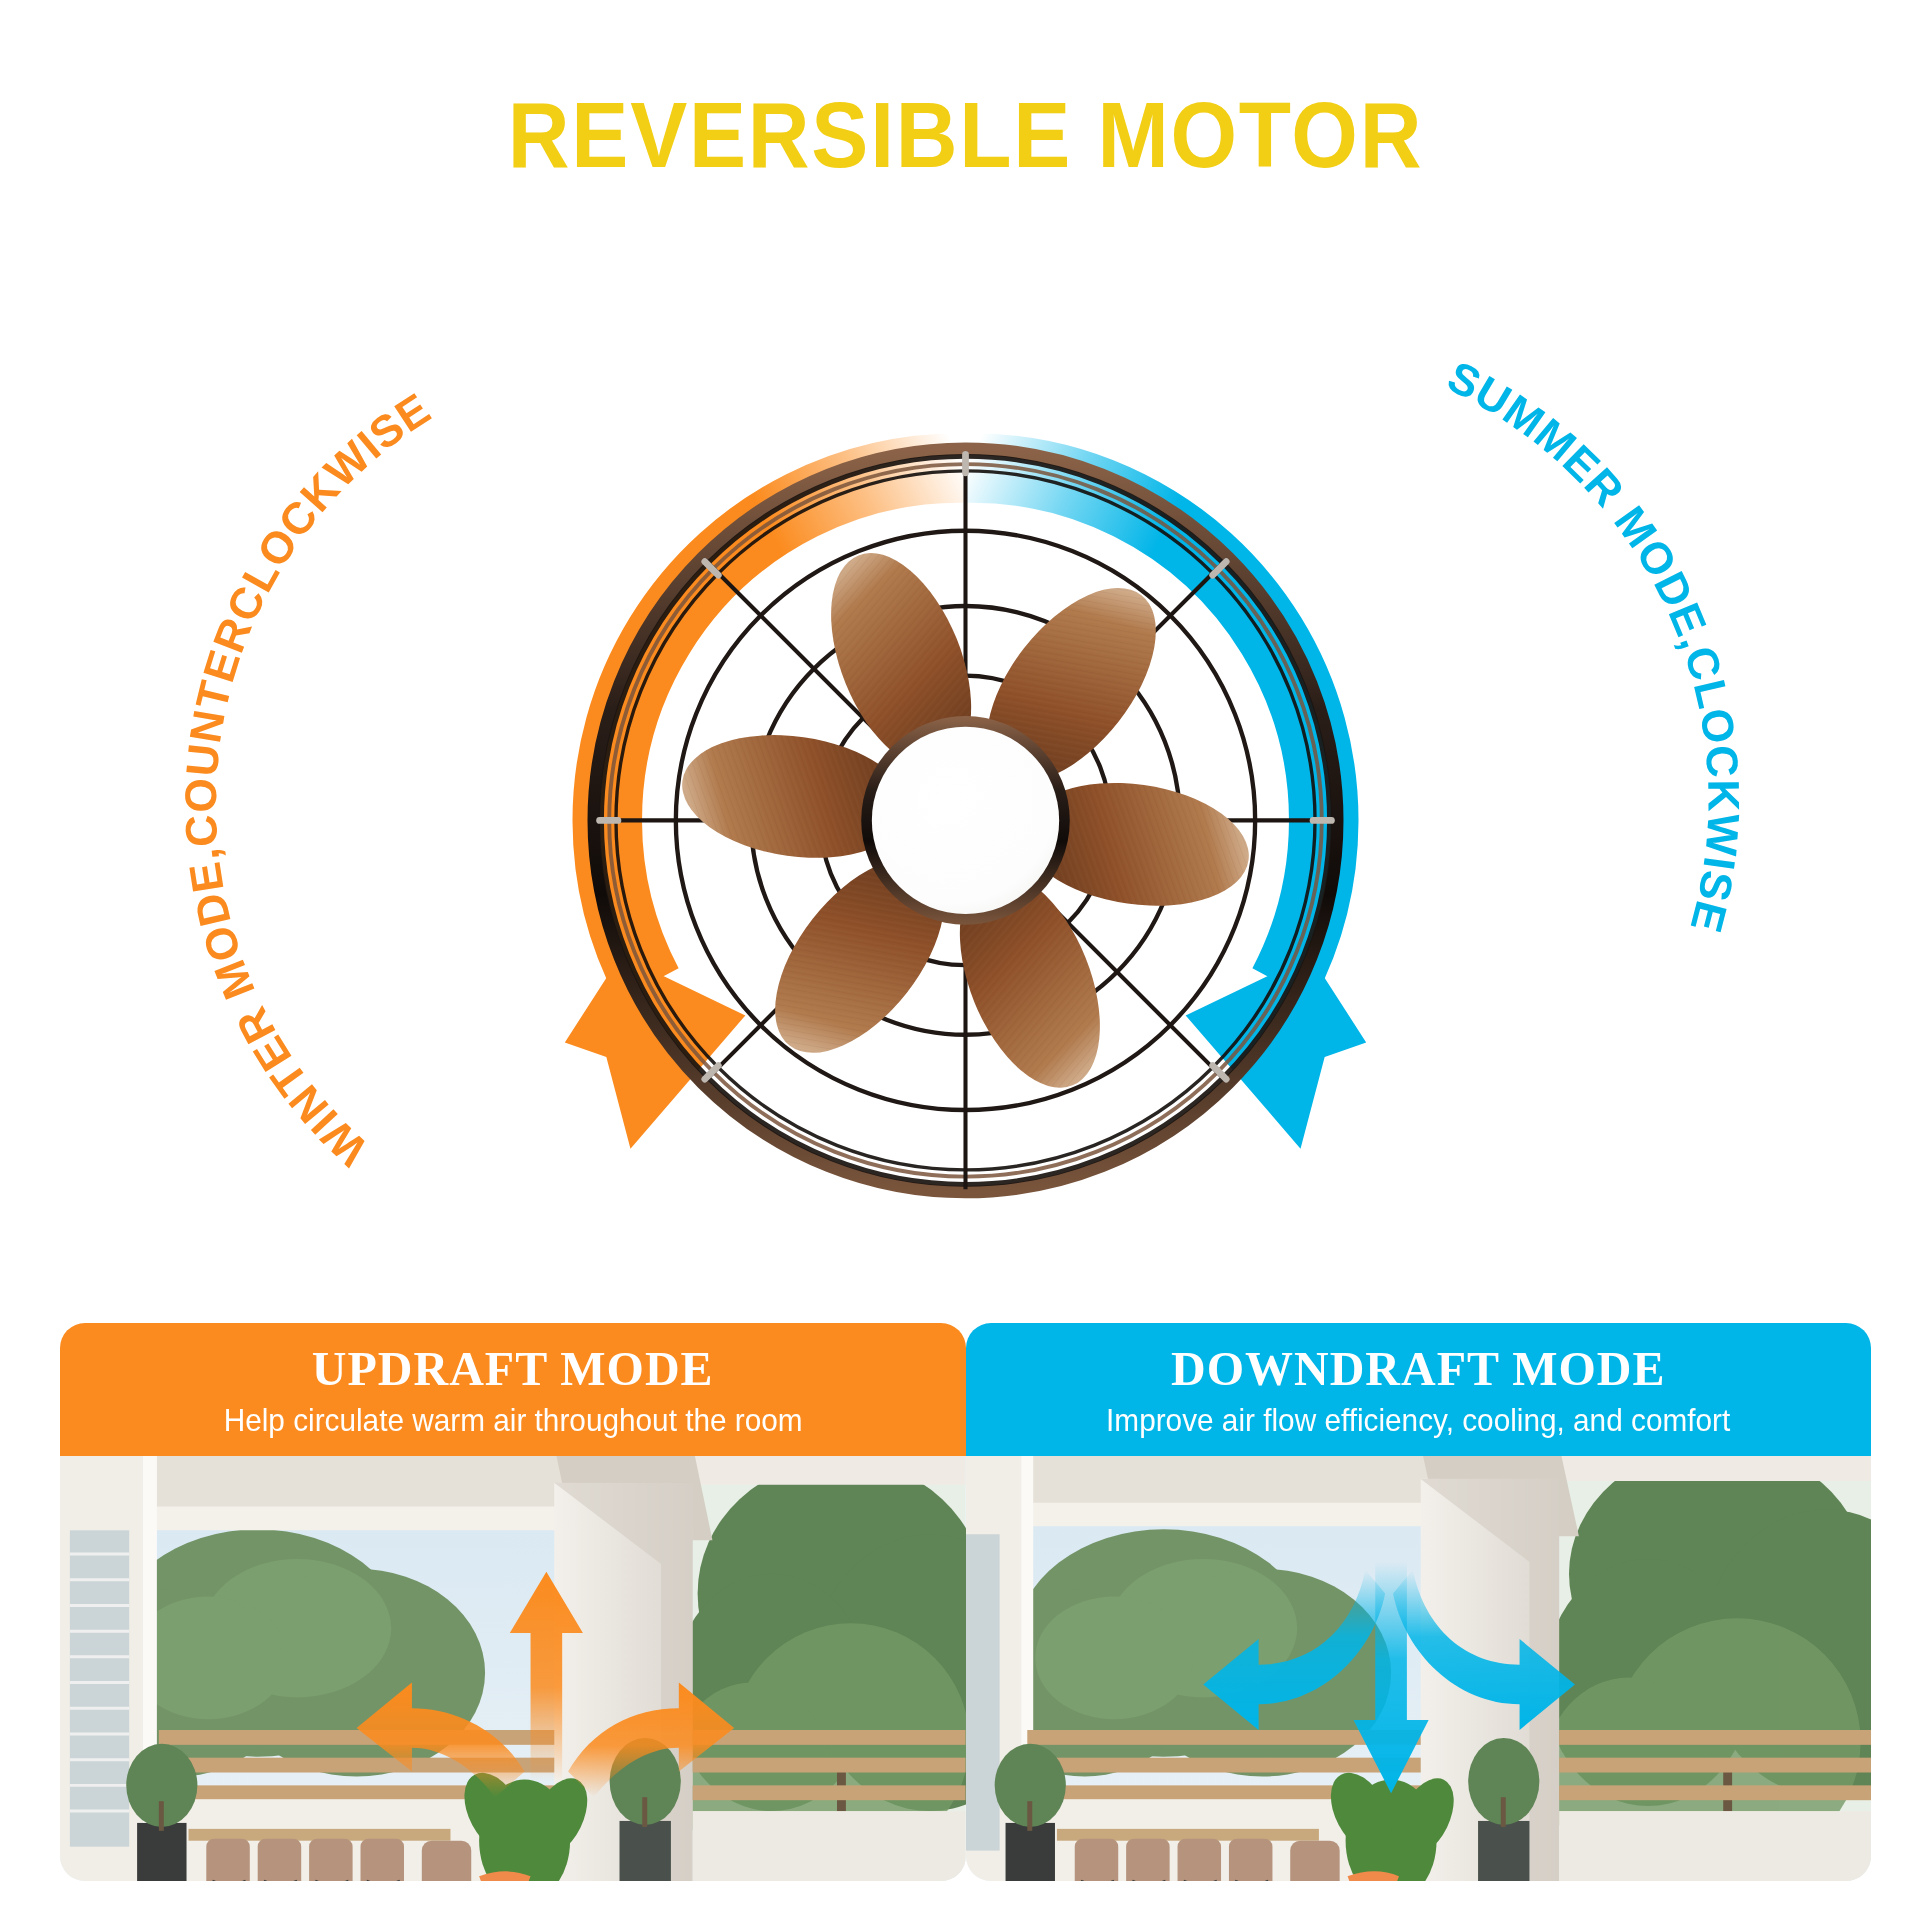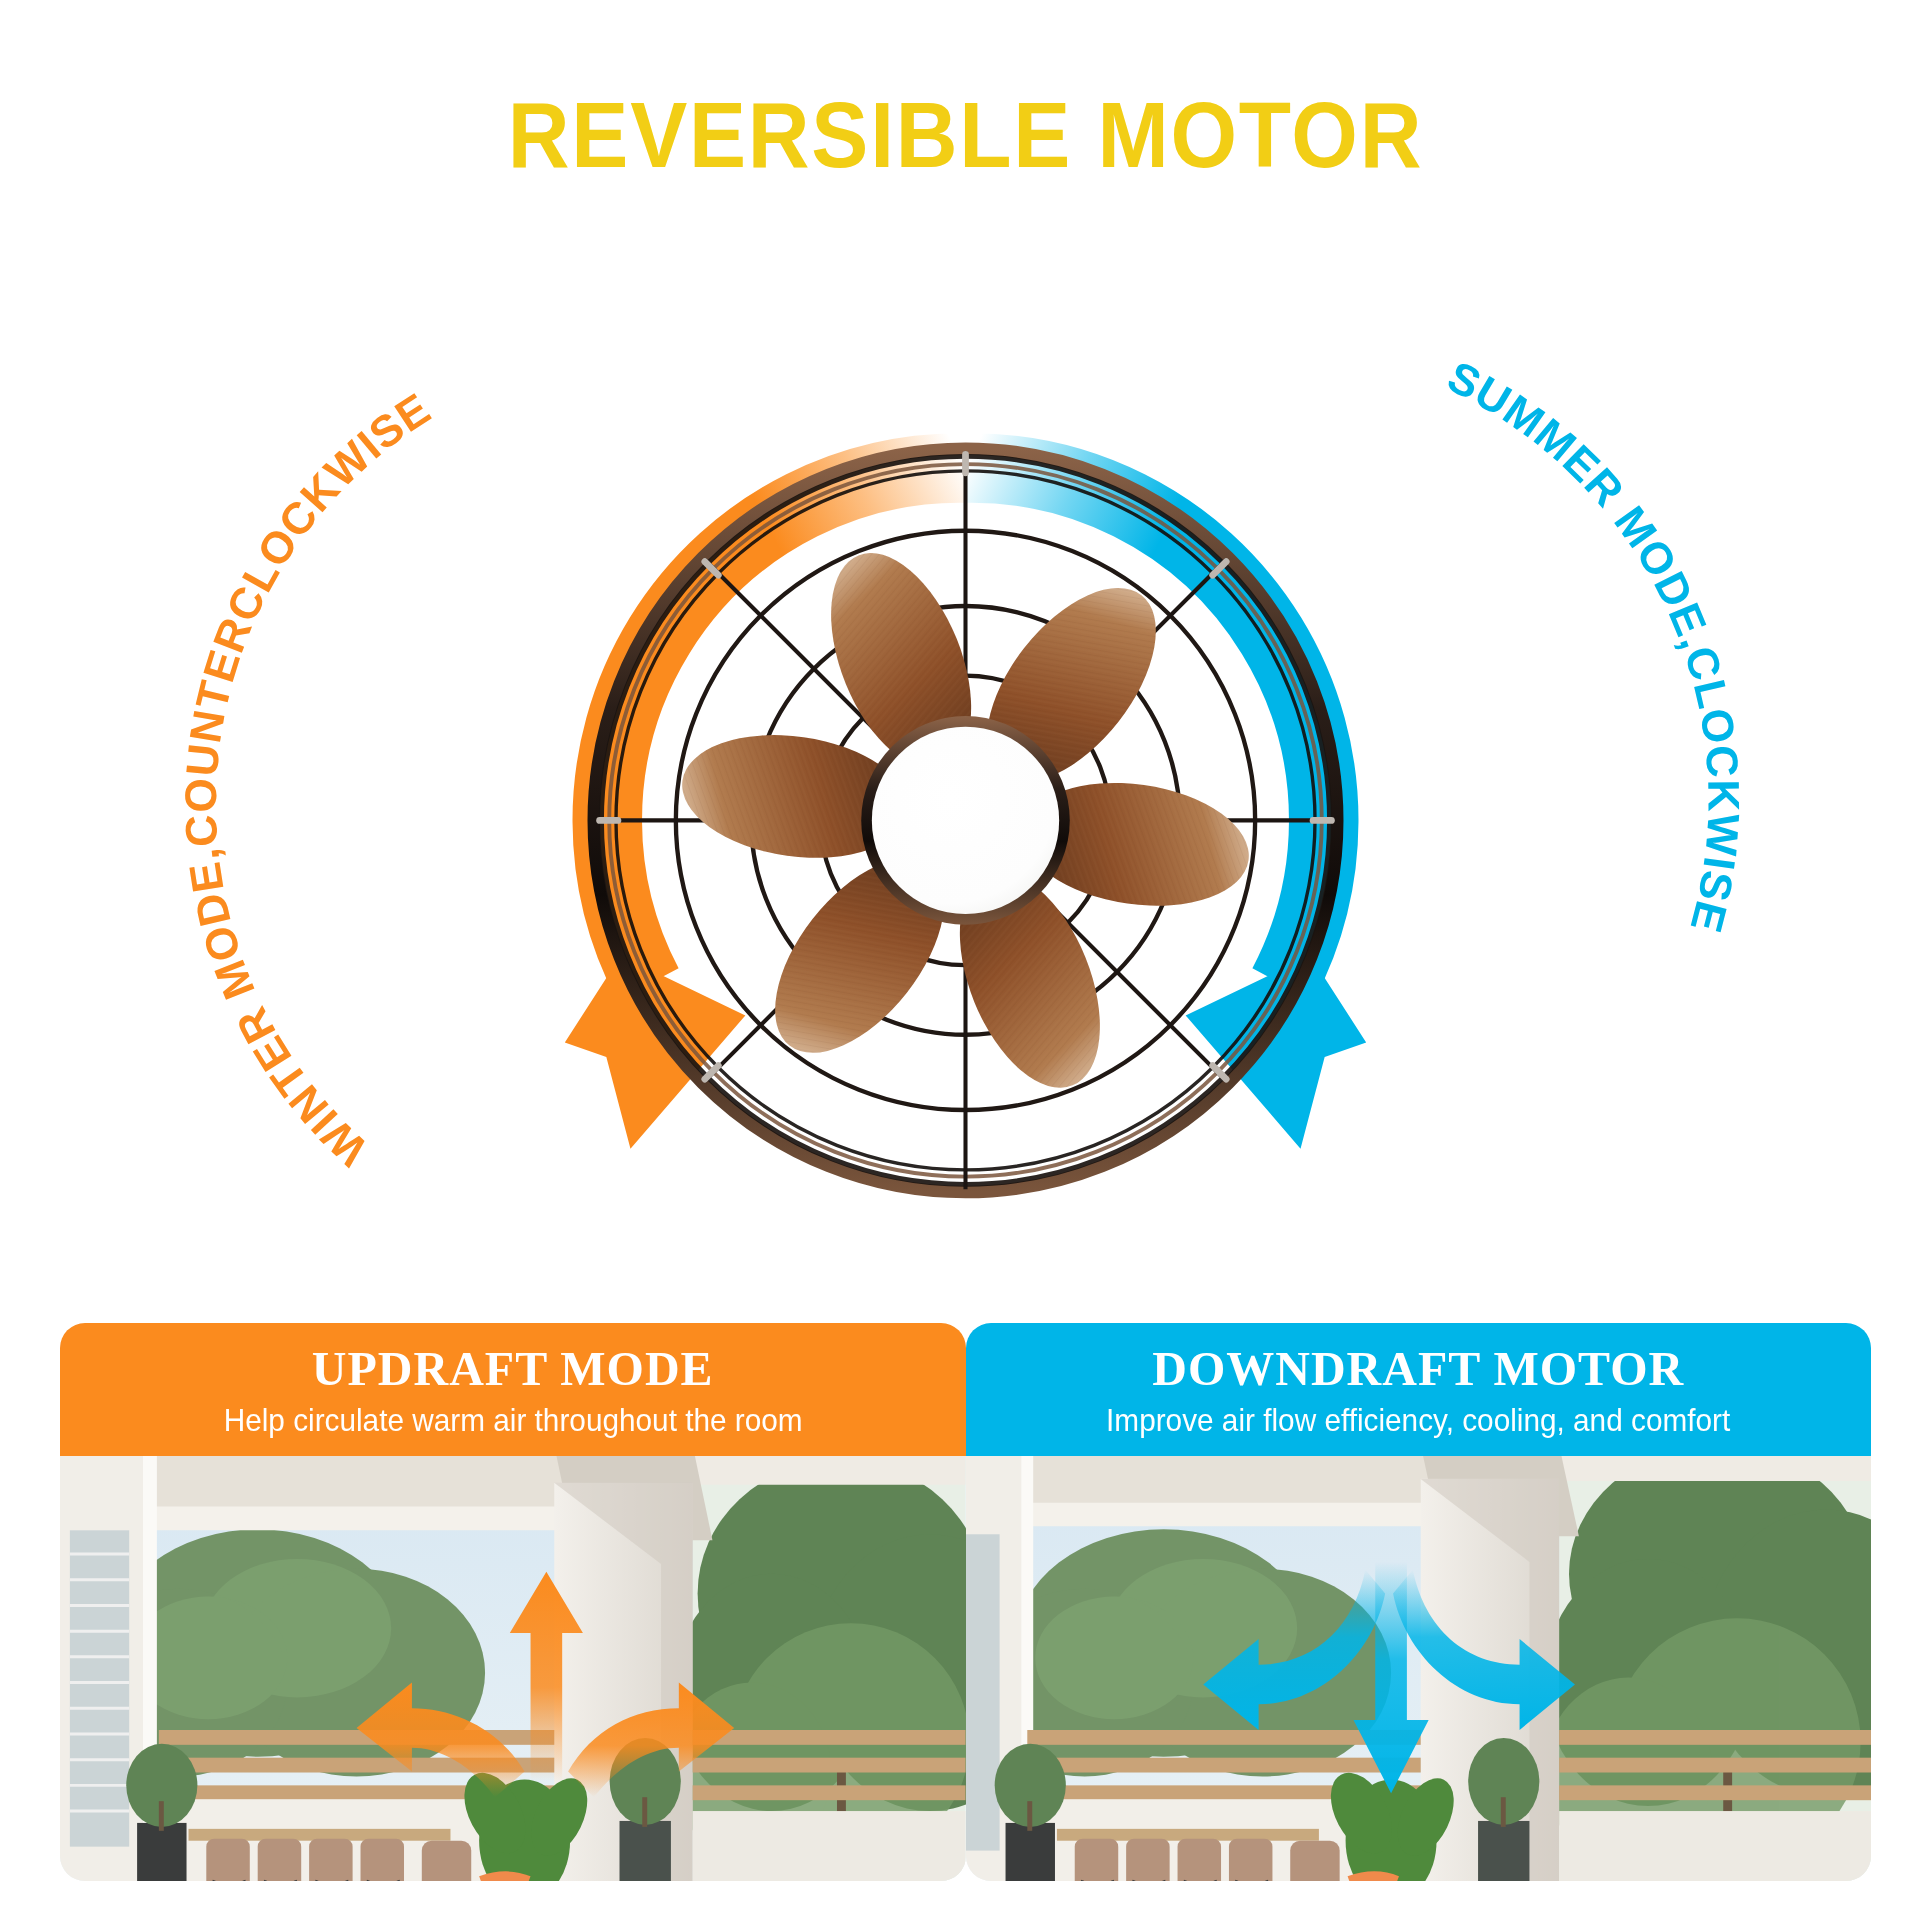--- a/index.html
+++ b/index.html
@@ -372,21 +372,21 @@
         <g>
           <path d="M540,356 C562,328 592,306 626,306 L626,330 L682,286 L626,240 L626,266
                    C580,266 538,288 514,330 Z" fill="url(#fadeU)"></path>
         </g>
       </svg>
     </div>
   </div>
 
   <div class="panel">
     <div class="panel-header" style="background:#00B5E8">
-      <div class="panel-title">DOWNDRAFT MOTOR</div>
+      <div class="panel-title">DOWNDRAFT MODE</div>
       <div class="panel-sub">Improve air flow efficiency, cooling, and comfort</div>
     </div>
     <div class="panel-photo">
       <svg viewBox="0 0 916 452" preserveAspectRatio="xMidYMid slice" xmlns="http://www.w3.org/2000/svg">
         <defs>
           <linearGradient id="skyD" x1="0" y1="0" x2="0" y2="1">
             <stop offset="0" stop-color="#D7E7F2"></stop>
               <stop offset="1" stop-color="#EAF2F6"></stop>
           </linearGradient>
           <linearGradient id="fadeD" x1="0" y1="0" x2="0" y2="1">

